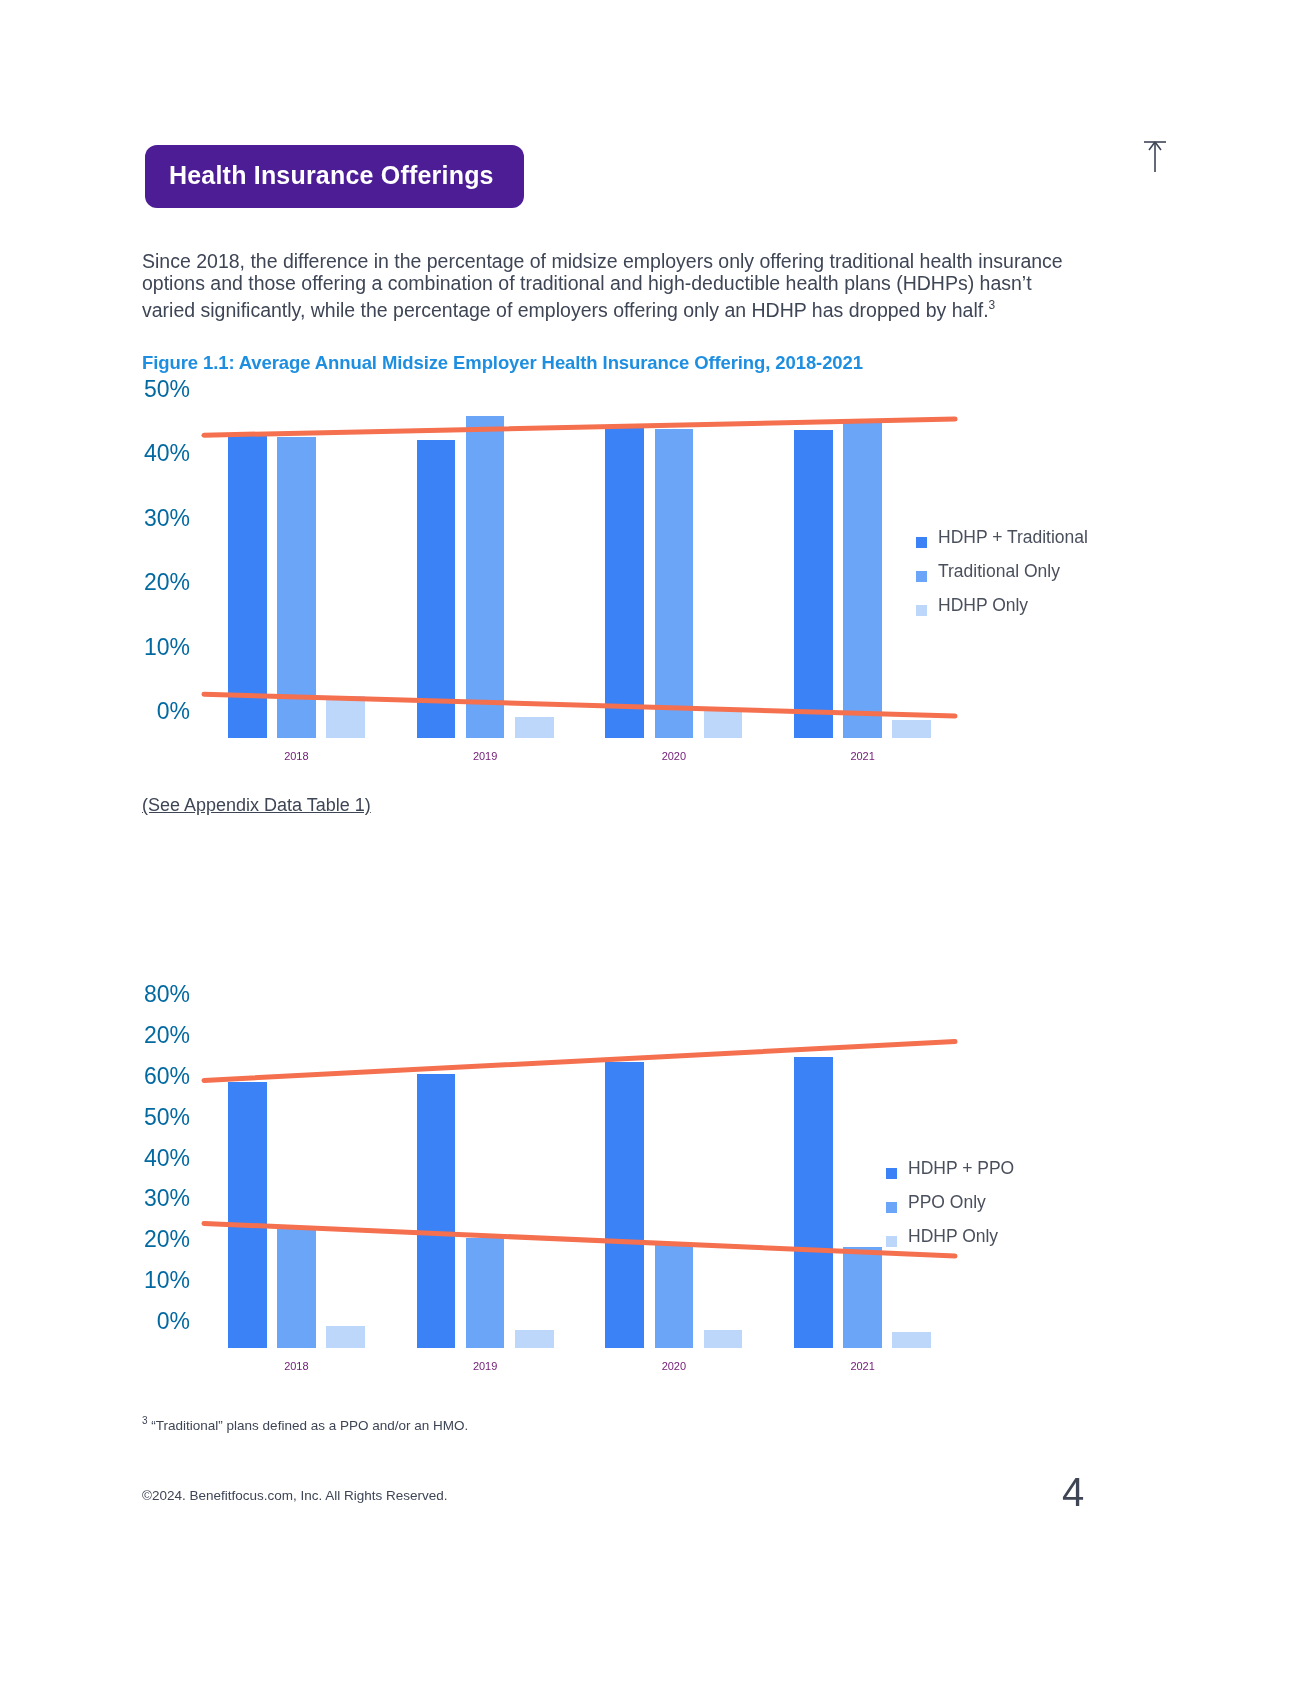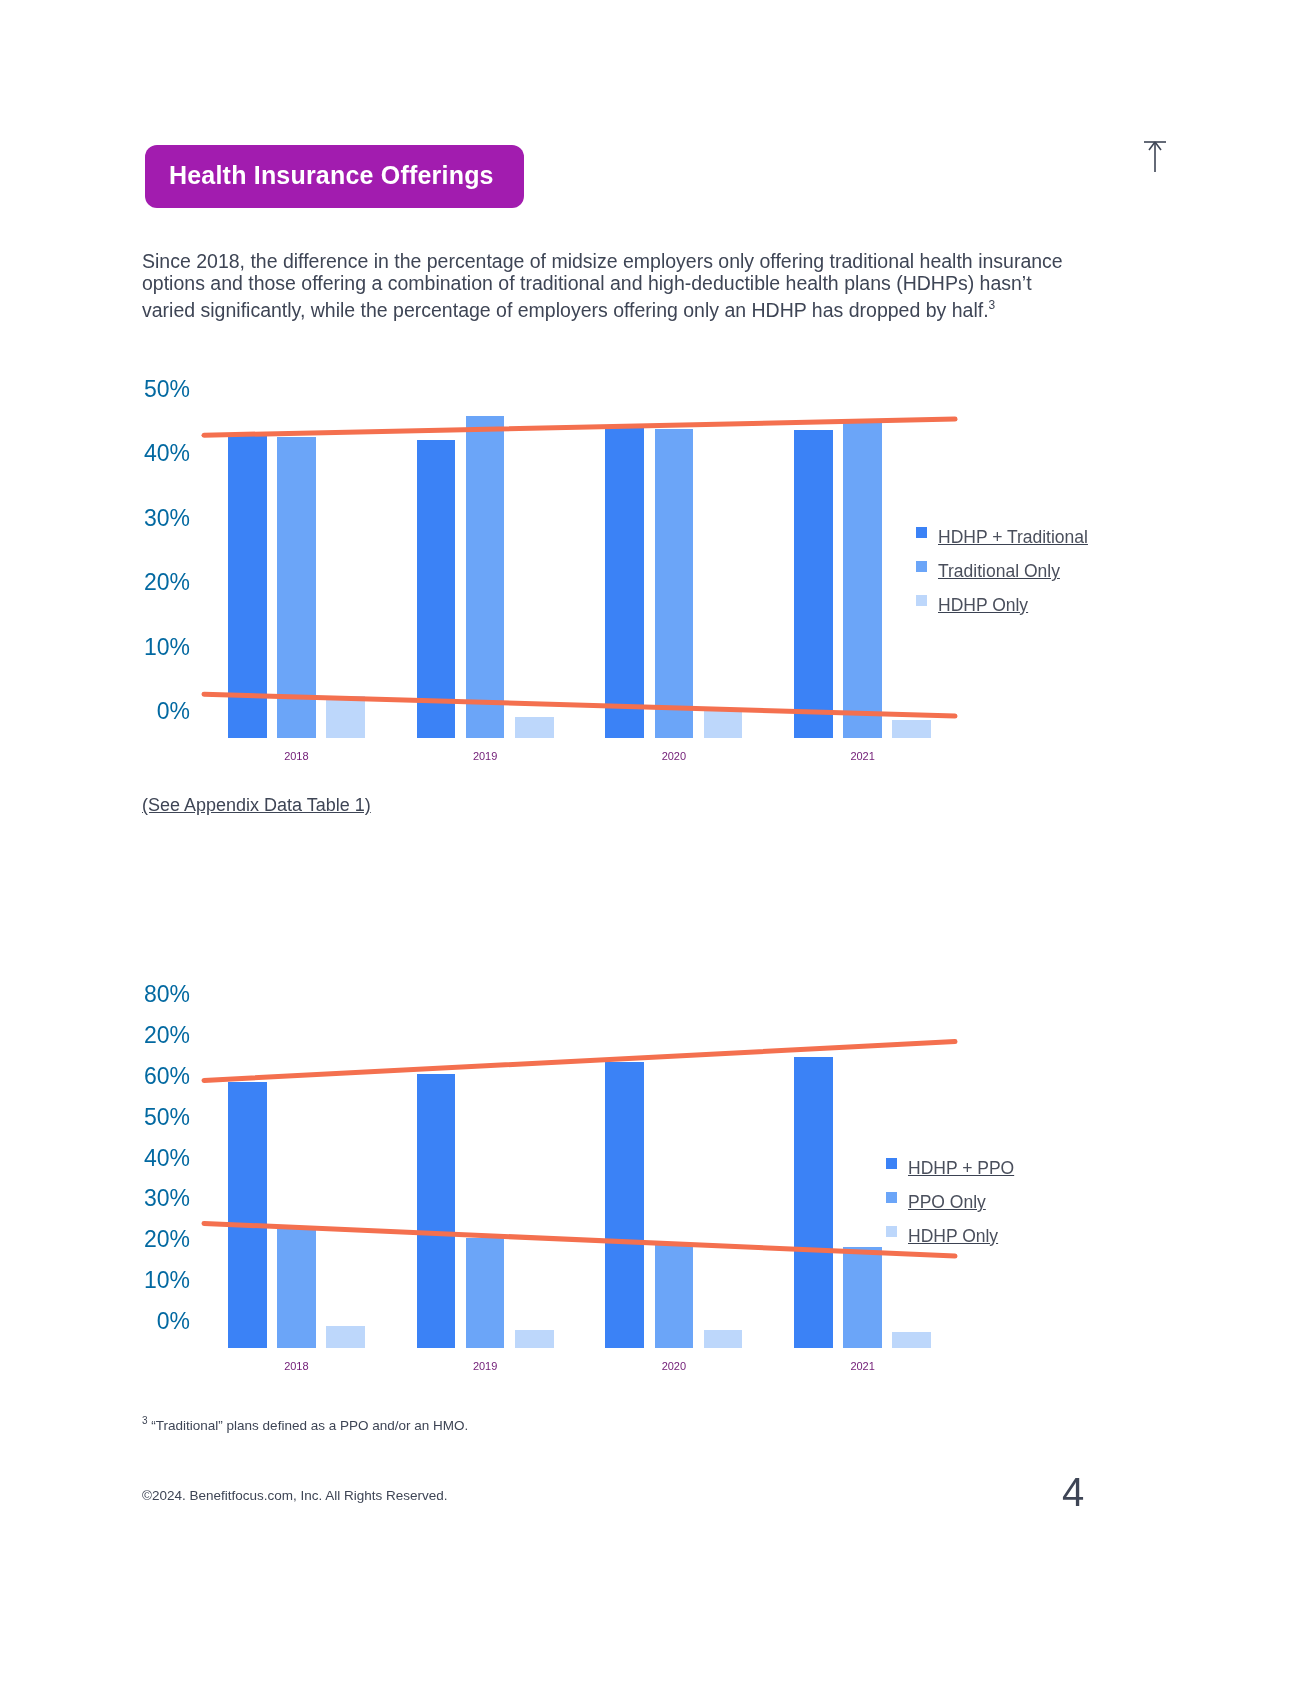--- a/index.html
+++ b/index.html
@@ -13,21 +13,21 @@
     overflow:hidden;
   }
   .page { position:absolute; inset:0; }
 
   
   .top-arrow { position:absolute; left:1140px; top:138px; width:30px; height:34px; }
 
   
   .pill {
     position:absolute; left:145px; top:145px;
-    background:#a21caf;
+    background:#4c1d95;
     border-radius:12px;
     padding:18px 30px 20px 24px;
     color:#ffffff;
     font-size:25px;
     font-weight:bold;
     letter-spacing:0.2px;
     line-height:1;
   }
 
   
@@ -109,21 +109,21 @@
     font-size:11px;
     color:#701a75;
     white-space:nowrap;
   }
   .bar { position:absolute; bottom:0; }
   .trend { position:absolute; left:0; top:0; width:100%; height:100%; overflow:visible; pointer-events:none; }
 
   .legend { position:absolute; }
   #legend1 { left:916px; top:527px; }
   #legend2 { left:886px; top:1158px; }
-  .legend-row { display:flex; align-items:flex-start; margin-bottom:13px;text-decoration:underline; }
+  .legend-row { display:flex; align-items:flex-end; margin-bottom:13px; }
   .legend-swatch { width:11px; height:11px; margin-right:11px; flex:none; }
   .legend-label { font-size:17.5px; color:#4a4f5c; white-space:nowrap; }
 </style>
 </head>
 <body>
 
 <div class="page">
 
   <svg class="top-arrow" viewBox="0 0 30 34">
     <line x1="15" y1="4" x2="15" y2="34" stroke="#3e4555" stroke-width="1.6"></line>
@@ -131,20 +131,21 @@
     <line x1="15" y1="4" x2="9" y2="12" stroke="#3e4555" stroke-width="1.6"></line>
     <line x1="15" y1="4" x2="21" y2="12" stroke="#3e4555" stroke-width="1.6"></line>
   </svg>
 
   <div class="pill">
     <span>Health Insurance Offerings</span>
   </div>
 
   <p class="intro"><span>Since 2018, the difference in the percentage of midsize employers only offering traditional health insurance options and those offering a combination of traditional and high-deductible health plans (HDHPs) hasn’t varied significantly, while the percentage of employers offering only an HDHP has dropped by half.</span><sup>3</sup></p>
 
+  <div class="fig-title" id="fig1-title">Figure 1.1: Average Annual Midsize Employer Health Insurance Offering, 2018-2021</div>
 
   <div class="chart" id="chart1">
     <div class="plot" id="plot1">
         <div class="ytick" style="bottom: 0px;">0%</div>
         <div class="ytick" style="bottom: 64.4231px;">10%</div>
         <div class="ytick" style="bottom: 128.846px;">20%</div>
         <div class="ytick" style="bottom: 193.269px;">30%</div>
         <div class="ytick" style="bottom: 257.692px;">40%</div>
         <div class="ytick" style="bottom: 322.115px;">50%</div>
         <div class="bar" style="left: 25.9531px; width: 38.6937px; height: 302.788px; background: rgb(59, 130, 246);"></div>

